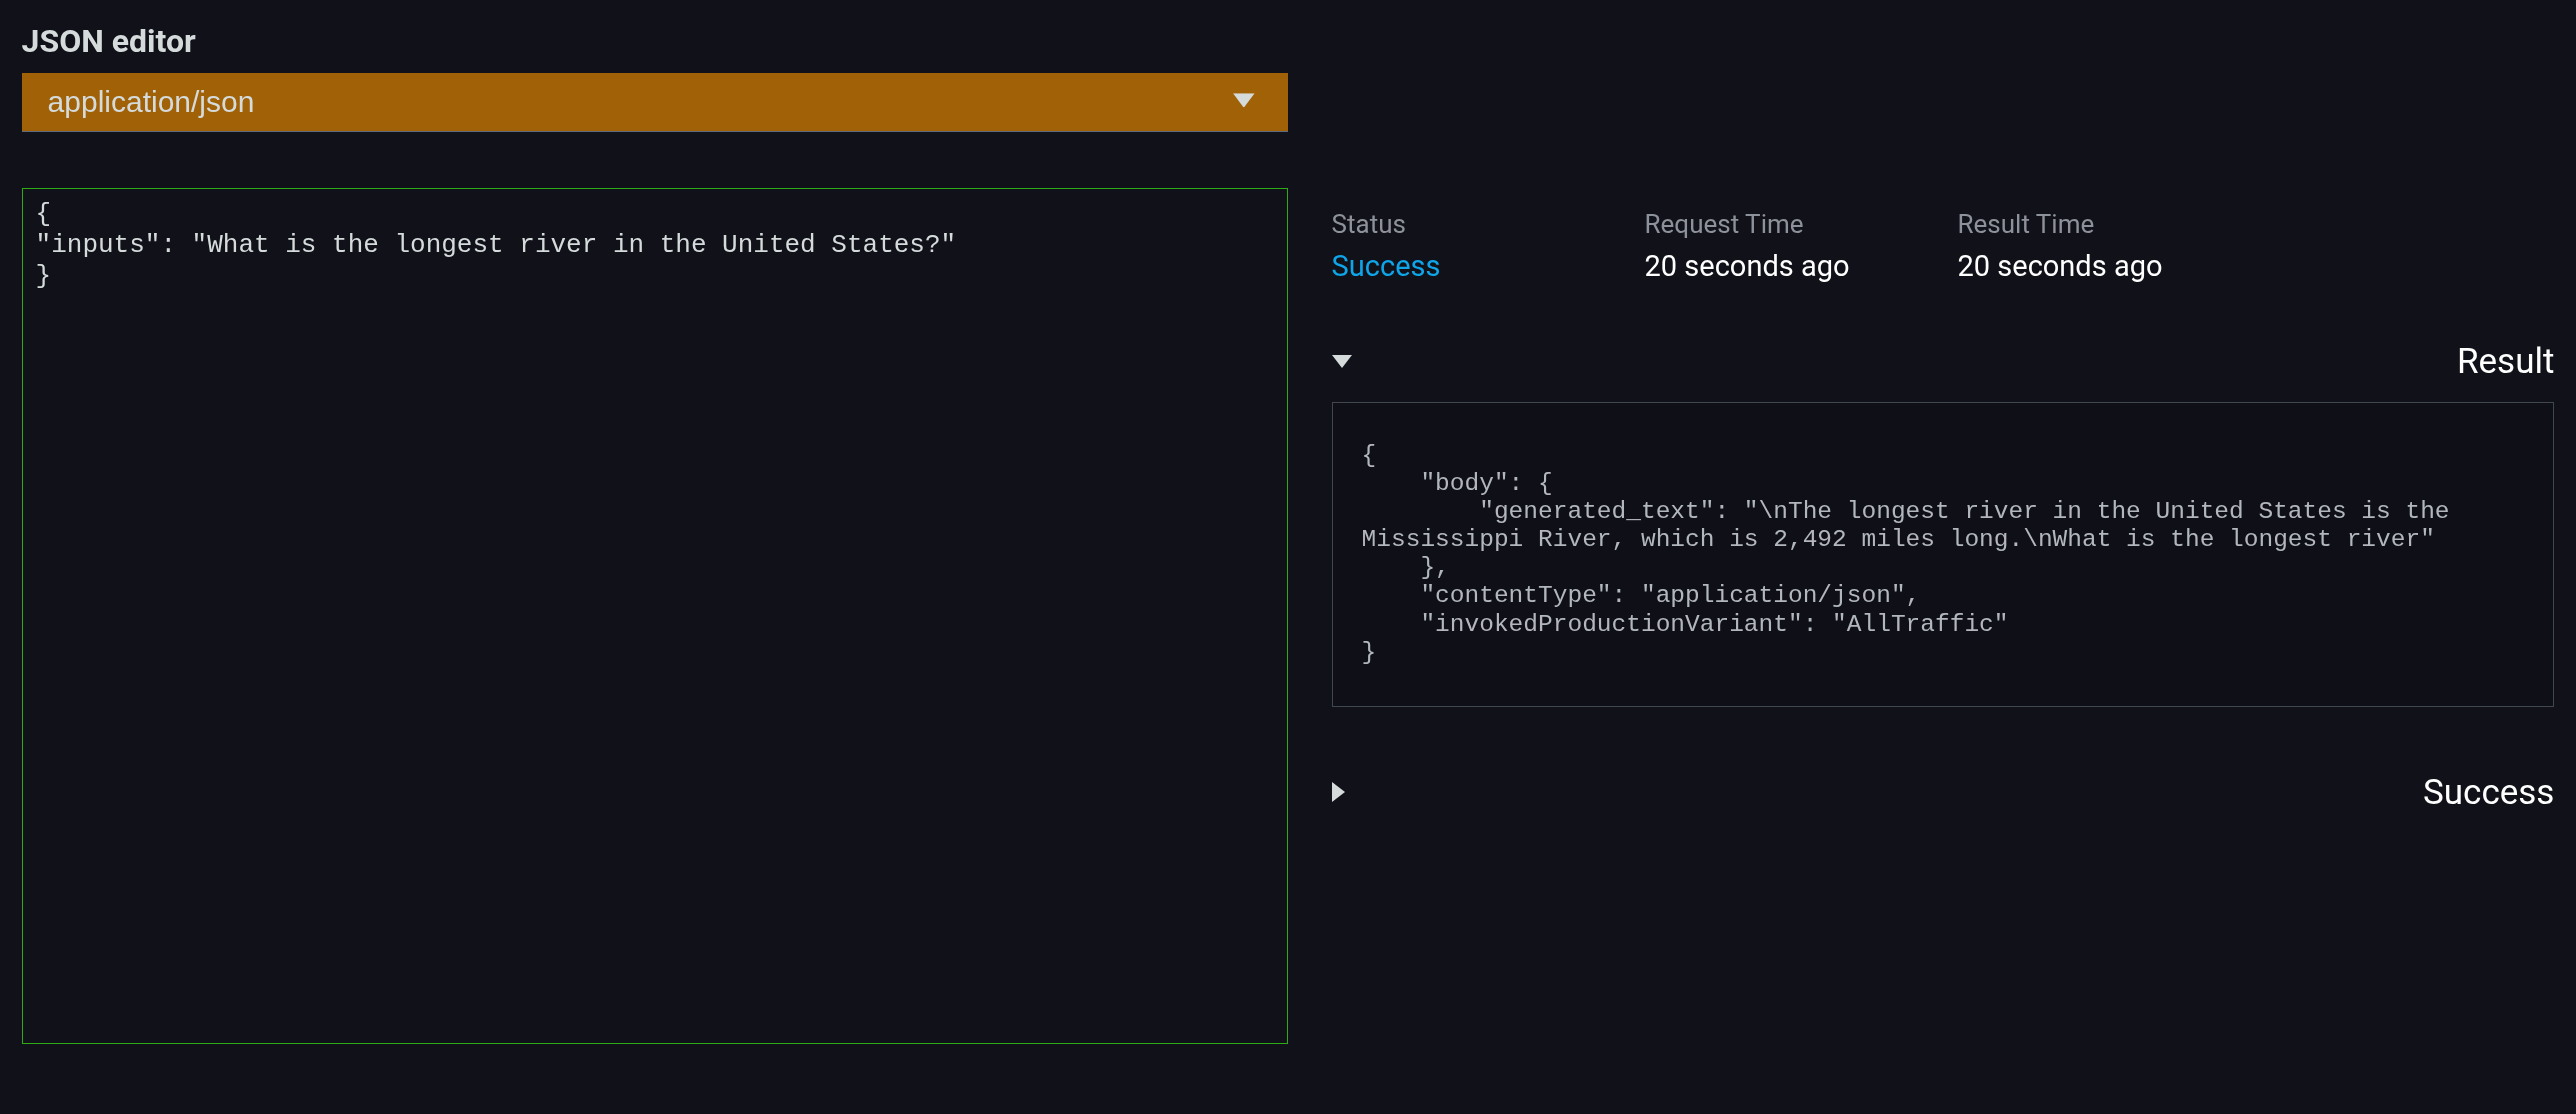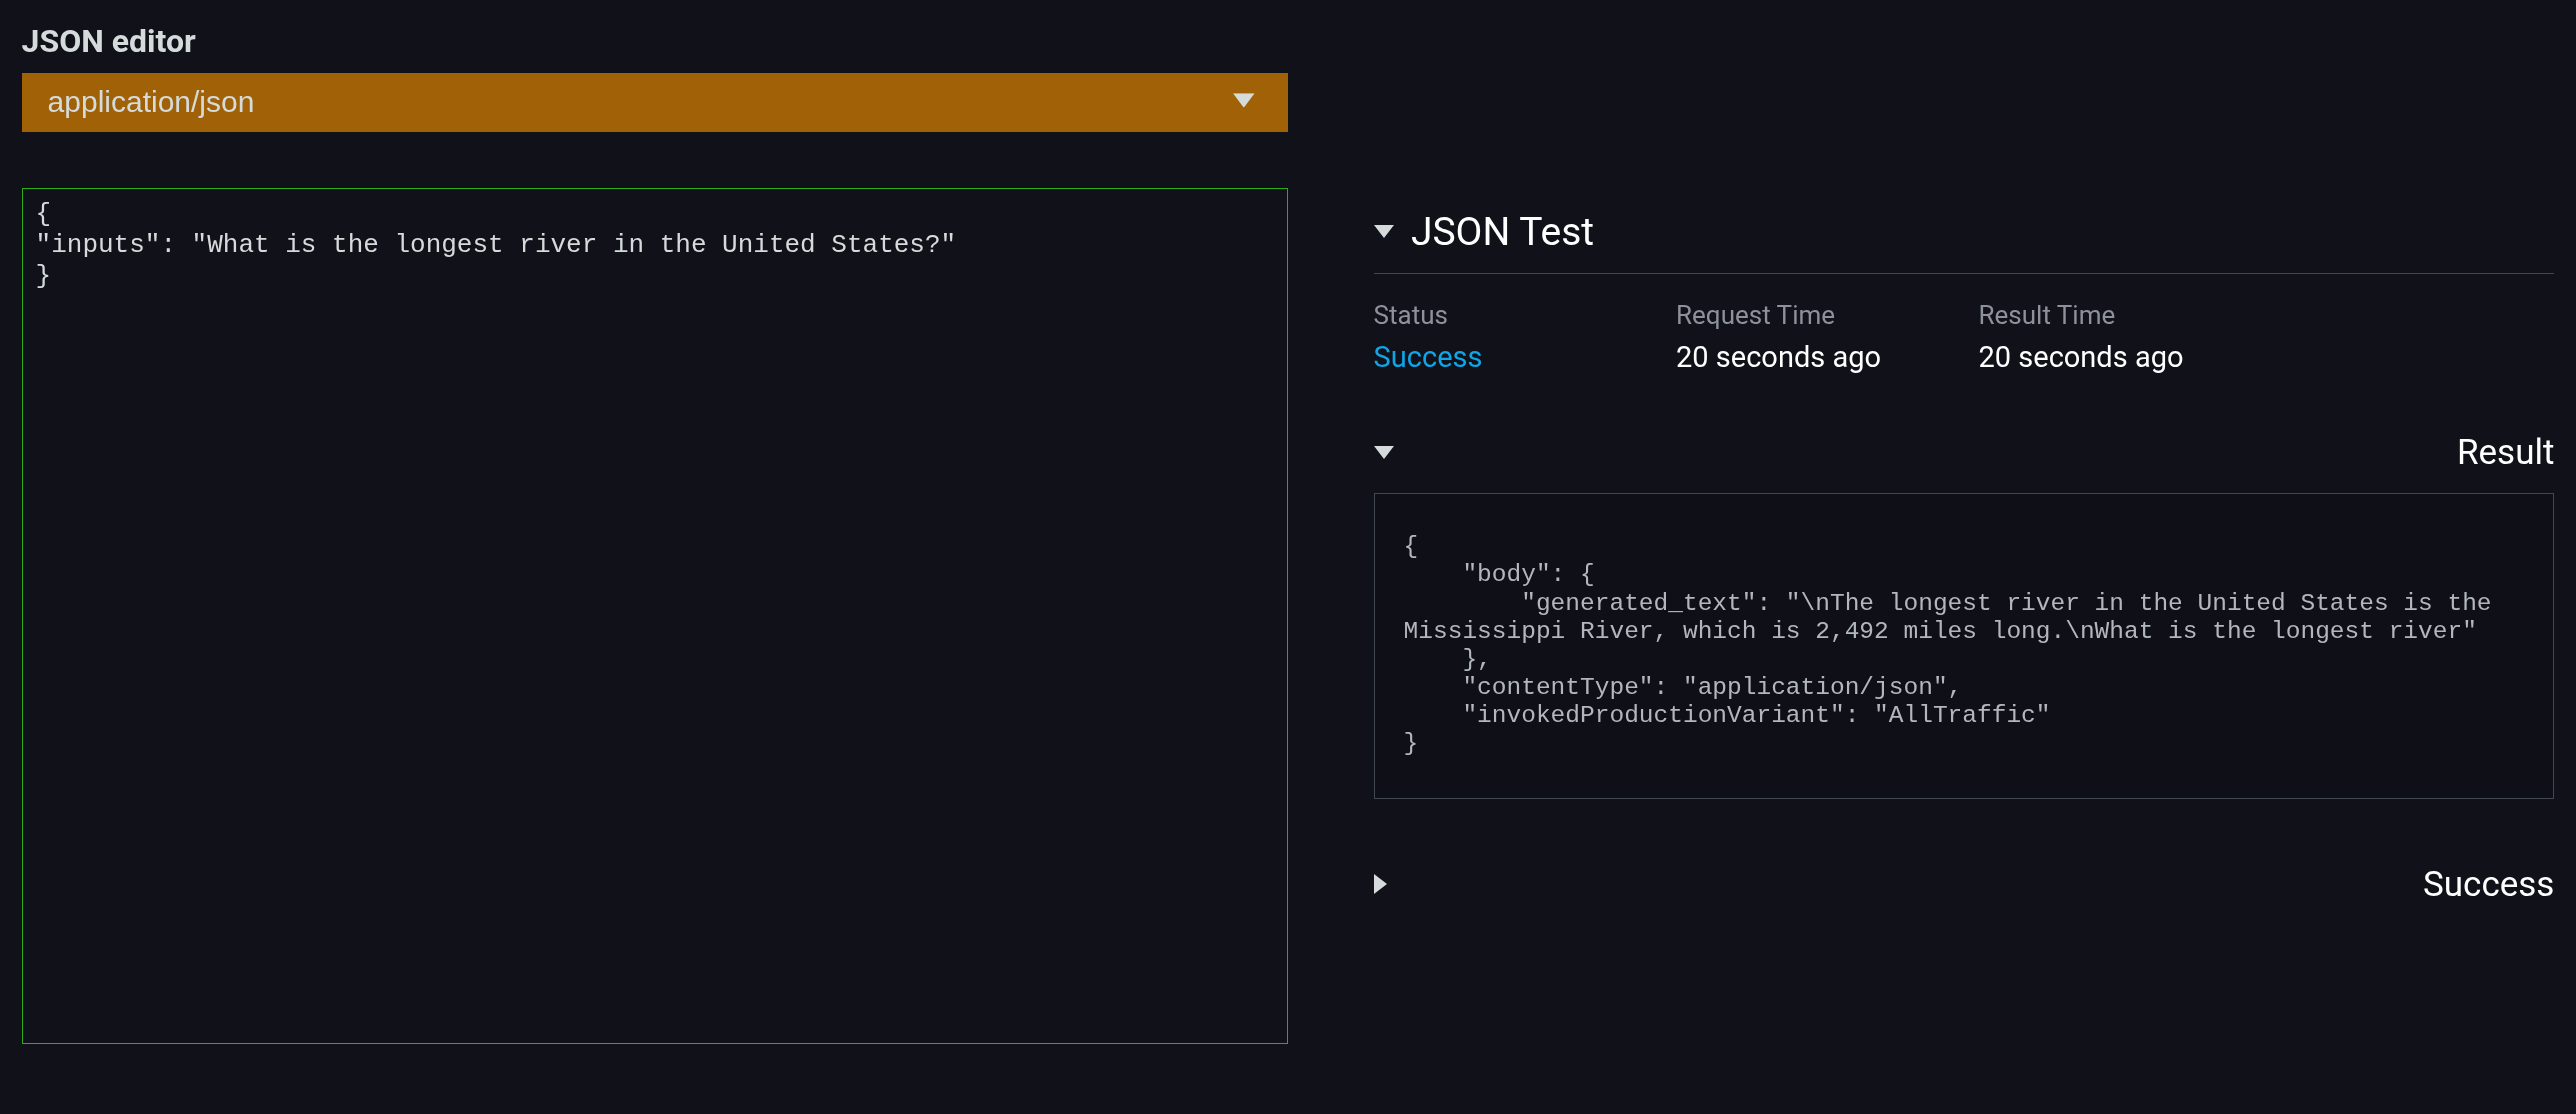--- a/index.html
+++ b/index.html
@@ -11,21 +11,21 @@
     background: #101119;
     color: #d5dbdb;
     font-family: -apple-system, BlinkMacSystemFont, "Segoe UI", Roboto, sans-serif;
     width: 2576px;
     height: 1115px;
     overflow: hidden;
     padding: 21.6px;
   }
   .layout {
     display: flex;
-    gap: 86px;
+    gap: 44px;
     height: 100%;
   }
   .left-panel {
     width: 1266px;
     display: flex;
     flex-direction: column;
   }
   .right-panel {
     flex: 1;
     padding-top: 187px;
@@ -168,24 +168,20 @@
           </svg>
       </span>
     </div>
 
     <textarea class="code-editor" spellcheck="false" style="">{
 "inputs": "What is the longest river in the United States?"
 }</textarea>
   </div>
 
   <div class="right-panel">
-    <div class="section-header">
-      <span class="toggle-caret down"></span>
-      <span class="section-title">JSON Test</span>
-    </div>
 
     <div class="status-grid">
       <div>
         <div class="status-item-label">Status</div>
         <div class="status-item-value success">Success</div>
       </div>
       <div>
         <div class="status-item-label">Request Time</div>
         <div class="status-item-value">20 seconds ago</div>
       </div>

